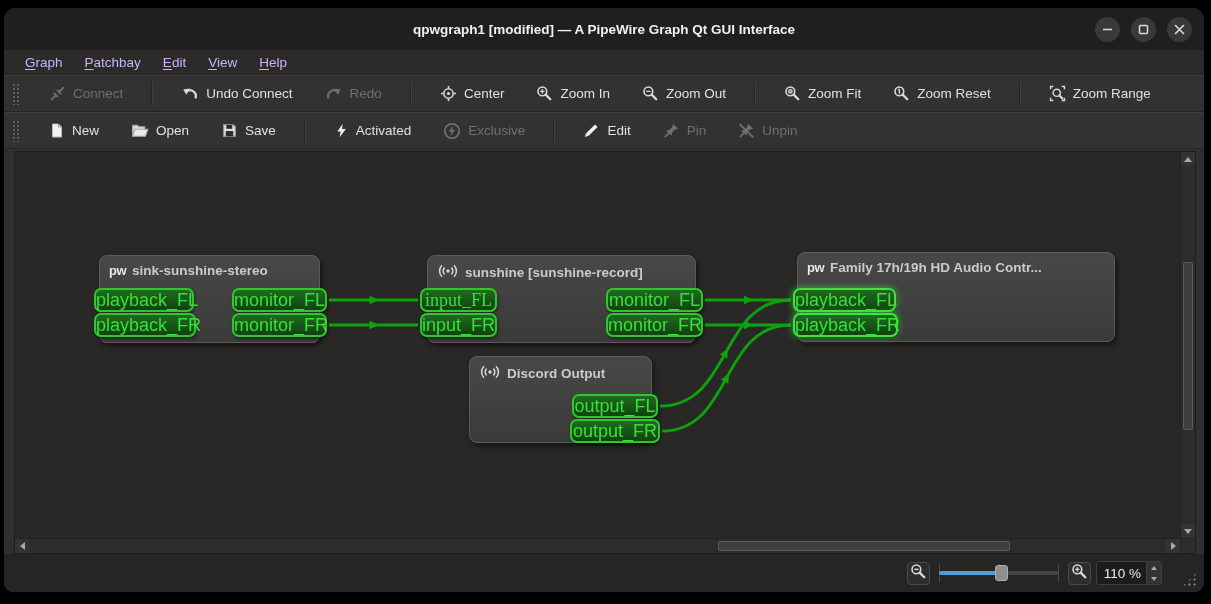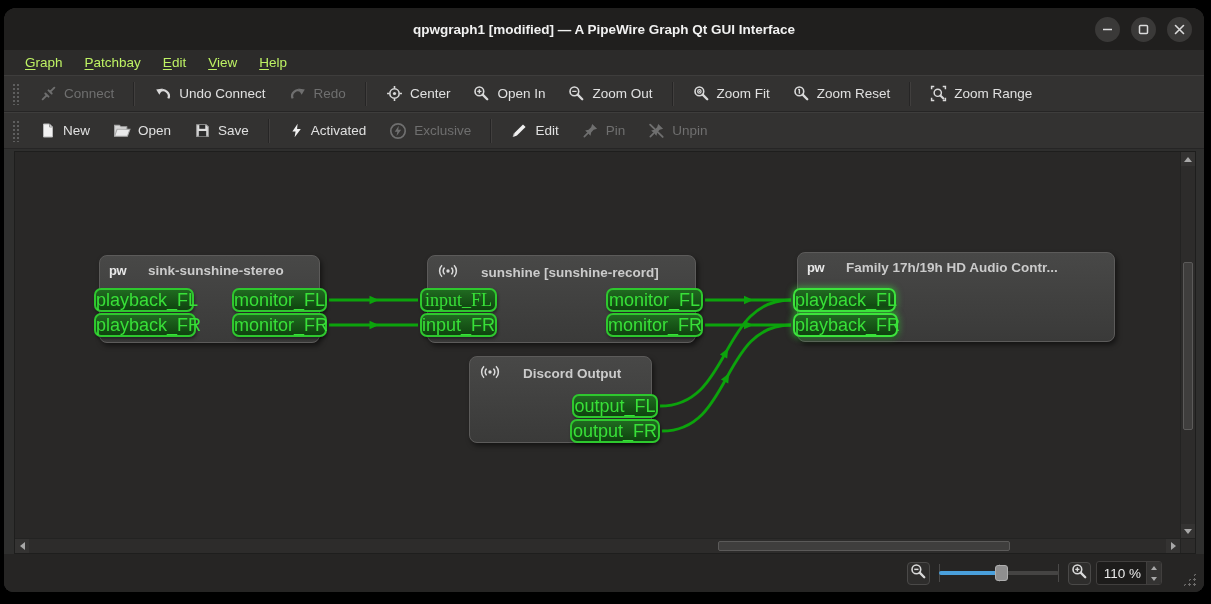--- a/index.html
+++ b/index.html
@@ -10,46 +10,46 @@
 
   
   .titlebar { height:42px; background:#201f1e; display:flex; align-items:center; justify-content:center; position:relative; flex:0 0 auto; }
   .titlebar .title { color:#f1f1f1; font-size:13.5px; font-weight:bold; }
   .winbtns { position:absolute; right:12px; top:0; height:100%; display:flex; align-items:center; gap:11px; }
   .winbtn { width:25px; height:25px; border-radius:50%; background:#3a3938; display:flex; align-items:center; justify-content:center; cursor:pointer; }
   .winbtn svg { display:block; }
 
   
   .menubar { height:25px; background:#2c2b2a; display:flex; align-items:center; padding:0 12px; gap:4px; flex:0 0 auto; }
-  .menuitem { color:#bef264; font-size:13.5px; padding:2px 9px; border-radius:3px; cursor:pointer; }
+  .menuitem { color:#c4b5fd; font-size:13.5px; padding:2px 9px; border-radius:3px; cursor:pointer; }
   .menuitem .mn { text-decoration:underline; text-underline-offset:2px; }
 
   
   .toolbar { height:37px; background:#333231; border-top:1px solid #3e3d3c; border-bottom:1px solid #262525;
-    display:flex; align-items:center; padding:0 5px; gap:3px; flex:0 0 auto; }
+    display:flex; align-items:center; padding:0 5px; gap:12px; flex:0 0 auto; }
   .thandle { width:8px; height:22px; margin:0 7px 0 3px;
     background-image:radial-gradient(circle,#5e5e5e 1px,transparent 1.3px); background-size:4px 4px; }
   .titem { display:flex; align-items:center; gap:7px; height:27px; padding:0 10px; border-radius:3px; cursor:pointer; white-space:nowrap; }
   .titem .tlabel { font-size:13.5px; }
   .titem.enabled { color:#e0e0e0; }
   .titem.disabled { color:#6f6f6f; cursor:default; }
   .titem svg { display:block; }
   .tsep { width:2px; height:24px; margin:0 6px; background:#262525; border-right:1px solid #413f3e; }
   .combo { display:flex; align-items:center; gap:6px; height:27px; padding:0 8px 0 7px; margin:0 4px;
     background:#403f3e; border:1px solid #57555330; border-radius:4px; color:#e6e6e6; font-size:13.5px; cursor:pointer;
     box-shadow: inset 0 1px 0 #4c4b4a; }
   .combo .caret { width:0; height:0; border-left:4px solid transparent; border-right:4px solid transparent; border-top:5px solid #b9b9b9; margin-left:6px; }
 
   
   .canvas-frame { flex:1 1 auto; margin:2px 8px 0 10px; border:1px solid #1e1e1d; background:#292828;
     display:grid; grid-template-columns:1fr 15px; grid-template-rows:1fr 15px; overflow:hidden; }
   .canvas-view { position:relative; overflow:hidden; background:#292827; }
   .node { position:absolute; background:linear-gradient(#484847,#3a3a39); border:1px solid #5c5b5a; border-radius:8px;
     box-shadow:2px 3px 5px rgba(0,0,0,.5); z-index:1; }
-  .node-title { display:flex; align-items:center; gap:22px; padding:7px 10px 0 9px; color:#cbcbcb; font-size:13.5px; font-weight:bold; white-space:nowrap; overflow:hidden; }
+  .node-title { display:flex; align-items:center; gap:6px; padding:7px 10px 0 9px; color:#cbcbcb; font-size:13.5px; font-weight:bold; white-space:nowrap; overflow:hidden; }
   .pwicon { font-weight:bold; font-size:13px; color:#e8e8e8; letter-spacing:-.5px; }
   .port { position:absolute; height:24px; line-height:20px; text-align:center; font-size:18px; color:#38e038;
     background:linear-gradient(#206a20,#0f430f); border:2px solid #2ec82e; border-radius:7px; z-index:3; cursor:pointer;
     box-shadow:1px 2px 3px rgba(0,0,0,.4); white-space:nowrap; }
   .port.hl { border-color:#3ce43c; box-shadow:0 0 6px 1px rgba(60,228,60,.55), 1px 2px 3px rgba(0,0,0,.4); }
   #wires { position:absolute; left:0; top:0; z-index:2; pointer-events:none; }
 
   
   .vscroll { position:relative; background:#2d2c2b; border-left:1px solid #232322; }
   .hscroll { position:relative; background:#2d2c2b; border-top:1px solid #232322; }
@@ -161,21 +161,21 @@
         <span class="tlabel">Center</span>
       </div>
       <div class="titem enabled">
         <span class="ticon">
           <svg width="17" height="17" viewBox="0 0 16 16">
             <circle cx="6" cy="6" r="4.1" fill="none" stroke="#d9d9d9" stroke-width="1.5"></circle>
             <line x1="9.1" y1="9.1" x2="13.4" y2="13.4" stroke="#d9d9d9" stroke-width="2.2" stroke-linecap="round"></line>
             <path d="M4 6 H8 M6 4 V8" stroke="#d9d9d9" stroke-width="1.4"></path>
           </svg>
         </span>
-        <span class="tlabel">Open In</span>
+        <span class="tlabel">Zoom In</span>
       </div>
       <div class="titem enabled">
         <span class="ticon">
           <svg width="17" height="17" viewBox="0 0 16 16">
             <circle cx="6" cy="6" r="4.1" fill="none" stroke="#d9d9d9" stroke-width="1.5"></circle>
             <line x1="9.1" y1="9.1" x2="13.4" y2="13.4" stroke="#d9d9d9" stroke-width="2.2" stroke-linecap="round"></line>
             <path d="M4 6 H8" stroke="#d9d9d9" stroke-width="1.4"></path>
           </svg>
         </span>
         <span class="tlabel">Zoom Out</span>

